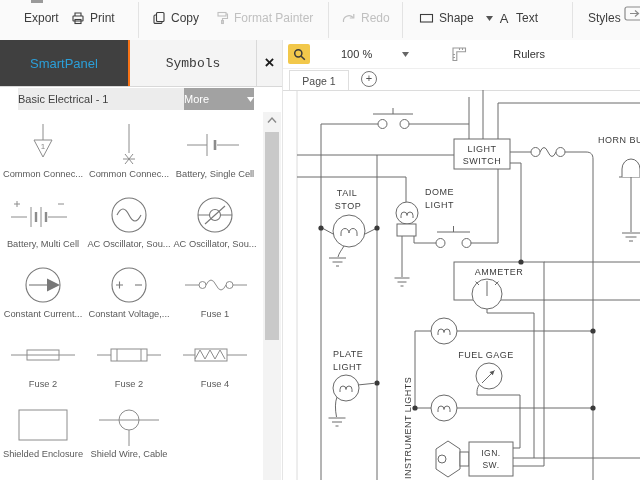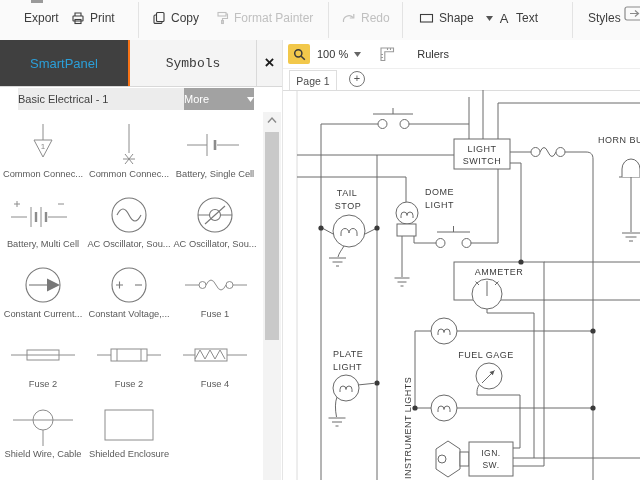--- a/index.html
+++ b/index.html
@@ -26,28 +26,28 @@
   .cell{display:flex;flex-direction:column;align-items:center;justify-content:flex-end;padding-bottom:3px;box-sizing:border-box;}
   .cell svg{margin-bottom:1px;}
   .cell-label{font-size:9.3px;color:#5a5a5a;white-space:nowrap;}
   .sym{stroke:#8c8c8c;fill:none;stroke-width:1;}
   .sym-dark{stroke:#787878;fill:none;stroke-width:1.1;}
   .scrollbar{position:absolute;left:263px;top:72px;width:18px;height:368px;background:#f3f3f3;}
   .scroll-thumb{position:absolute;left:2px;top:20px;width:14px;height:208px;background:#c9c9c9;}
   .scroll-up{position:absolute;left:3px;top:4px;}
   
   .canvas{position:absolute;left:282px;top:40px;width:358px;height:440px;background:#fff;border-left:1px solid #e5e5e5;box-sizing:border-box;}
-  .zoombar{position:absolute;left:0;top:0;right:0;height:28px;display:flex;align-items:center;border-bottom:1px solid #efefef;}
+  .zoombar{position:absolute;left:0;top:0;right:0;height:28px;display:flex;align-items:center;border-bottom:1px solid #efefef;gap:24px;}
   .zoom-btn{margin-left:5px;width:22px;height:20px;background:#f2c84b;border-radius:2px;display:flex;align-items:center;justify-content:center;}
   .zoom-pct{margin-left:7px;font-size:11px;color:#333;}
   .zoom-caret{margin-left:6px;}
   .ruler-icon{margin-left:18px;}
   .rulers-label{margin-left:22px;font-size:11px;color:#333;}
   .pagebar{position:absolute;left:0;top:28px;right:0;height:22px;border-bottom:1px solid #dcdcdc;display:flex;align-items:flex-end;}
-  .page-tab{margin-left:6px;width:48px;height:20px;border:1px solid #dedede;border-bottom:none;background:#fff;display:flex;align-items:center;justify-content:center;font-size:10.5px;color:#4a4a4a;box-sizing:border-box;}
+  .page-tab{margin-left:6px;width:60px;height:20px;border:1px solid #dedede;border-bottom:none;background:#fff;display:flex;align-items:center;justify-content:center;font-size:10.5px;color:#4a4a4a;box-sizing:border-box;}
   .add-page{margin-left:12px;margin-bottom:3px;width:14px;height:14px;border:1px solid #767676;border-radius:50%;color:#555;font-size:11px;line-height:13px;text-align:center;}
   .drawing{position:absolute;left:0;top:50px;right:0;bottom:0;overflow:hidden;}
   .circuit{position:absolute;left:0;top:0;}
   .w{stroke:#6b6b6b;fill:none;stroke-width:1;}
   .comp{stroke:#6b6b6b;fill:#fff;stroke-width:1;}
   .oc{stroke:#6b6b6b;fill:#fff;stroke-width:1;}
   .dot{fill:#3a3a3a;stroke:none;}
   .pedge{stroke:#dcdcdc;stroke-width:1;}
   .circuit text{font-family:"Liberation Sans",sans-serif;fill:#3b3b3b;font-size:9px;letter-spacing:.5px;}
   .circuit text.small{font-size:8.5px;}
@@ -281,33 +281,33 @@
             <g class="sym">
               <path d="M8,23 H20 M52,23 H72"></path>
               <rect x="20" y="17" width="32" height="12"></rect>
               <path d="M20,27 L25,18 L30,27 L35,18 L40,27 L45,18 L50,27"></path>
             </g>
           </svg>
         <div class="cell-label">Fuse 4</div>
       </div>
       <div class="cell">
         <svg width="80" height="46" viewBox="0 0 80 46">
+            <rect x="16" y="8" width="48" height="30" class="sym"></rect>
+          </svg>
+        <div class="cell-label">Shielded Enclosure</div>
+      </div>
+      <div class="cell">
+        <svg width="80" height="46" viewBox="0 0 80 46">
             <g class="sym">
               <path d="M10,18 H70"></path>
               <circle cx="40" cy="18" r="10"></circle>
               <path d="M40,28 V44"></path>
             </g>
           </svg>
         <div class="cell-label">Shield Wire, Cable</div>
-      </div>
-      <div class="cell">
-        <svg width="80" height="46" viewBox="0 0 80 46">
-            <rect x="16" y="8" width="48" height="30" class="sym"></rect>
-          </svg>
-        <div class="cell-label">Shielded Enclosure</div>
       </div>
 
       <div class="cell">
         
       </div>
       <div class="cell">
         
       </div>
       <div class="cell">
         

